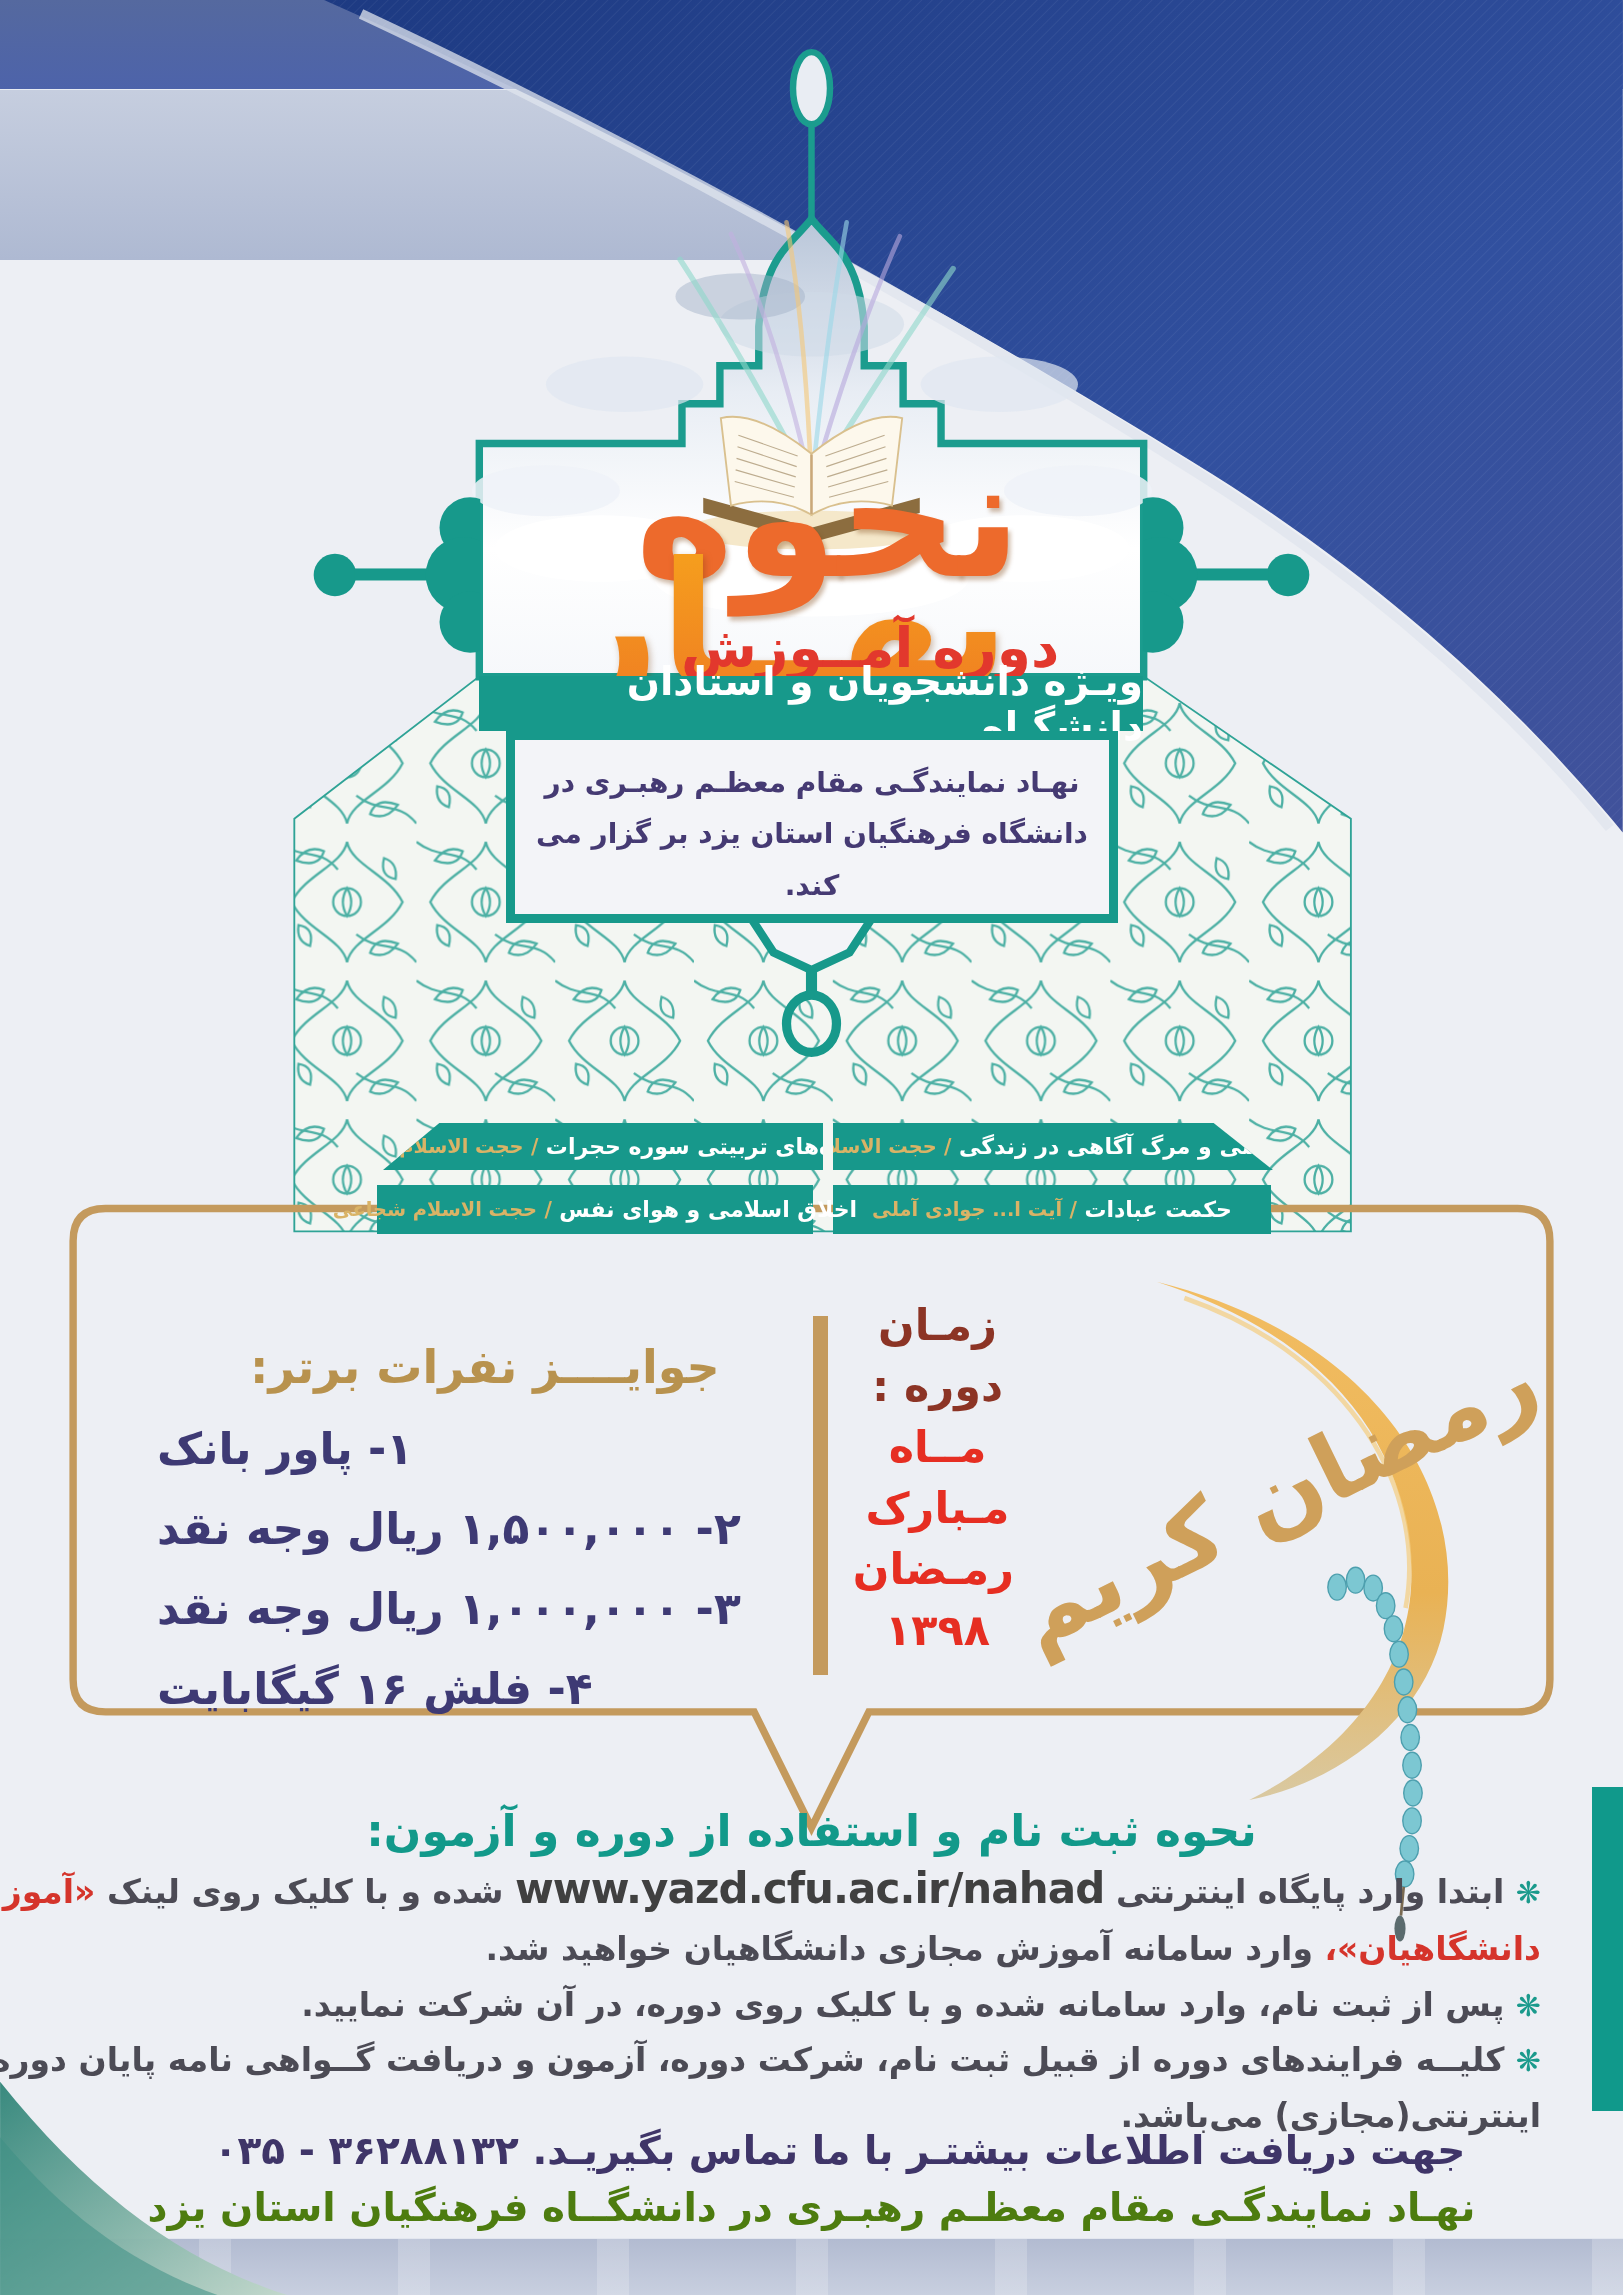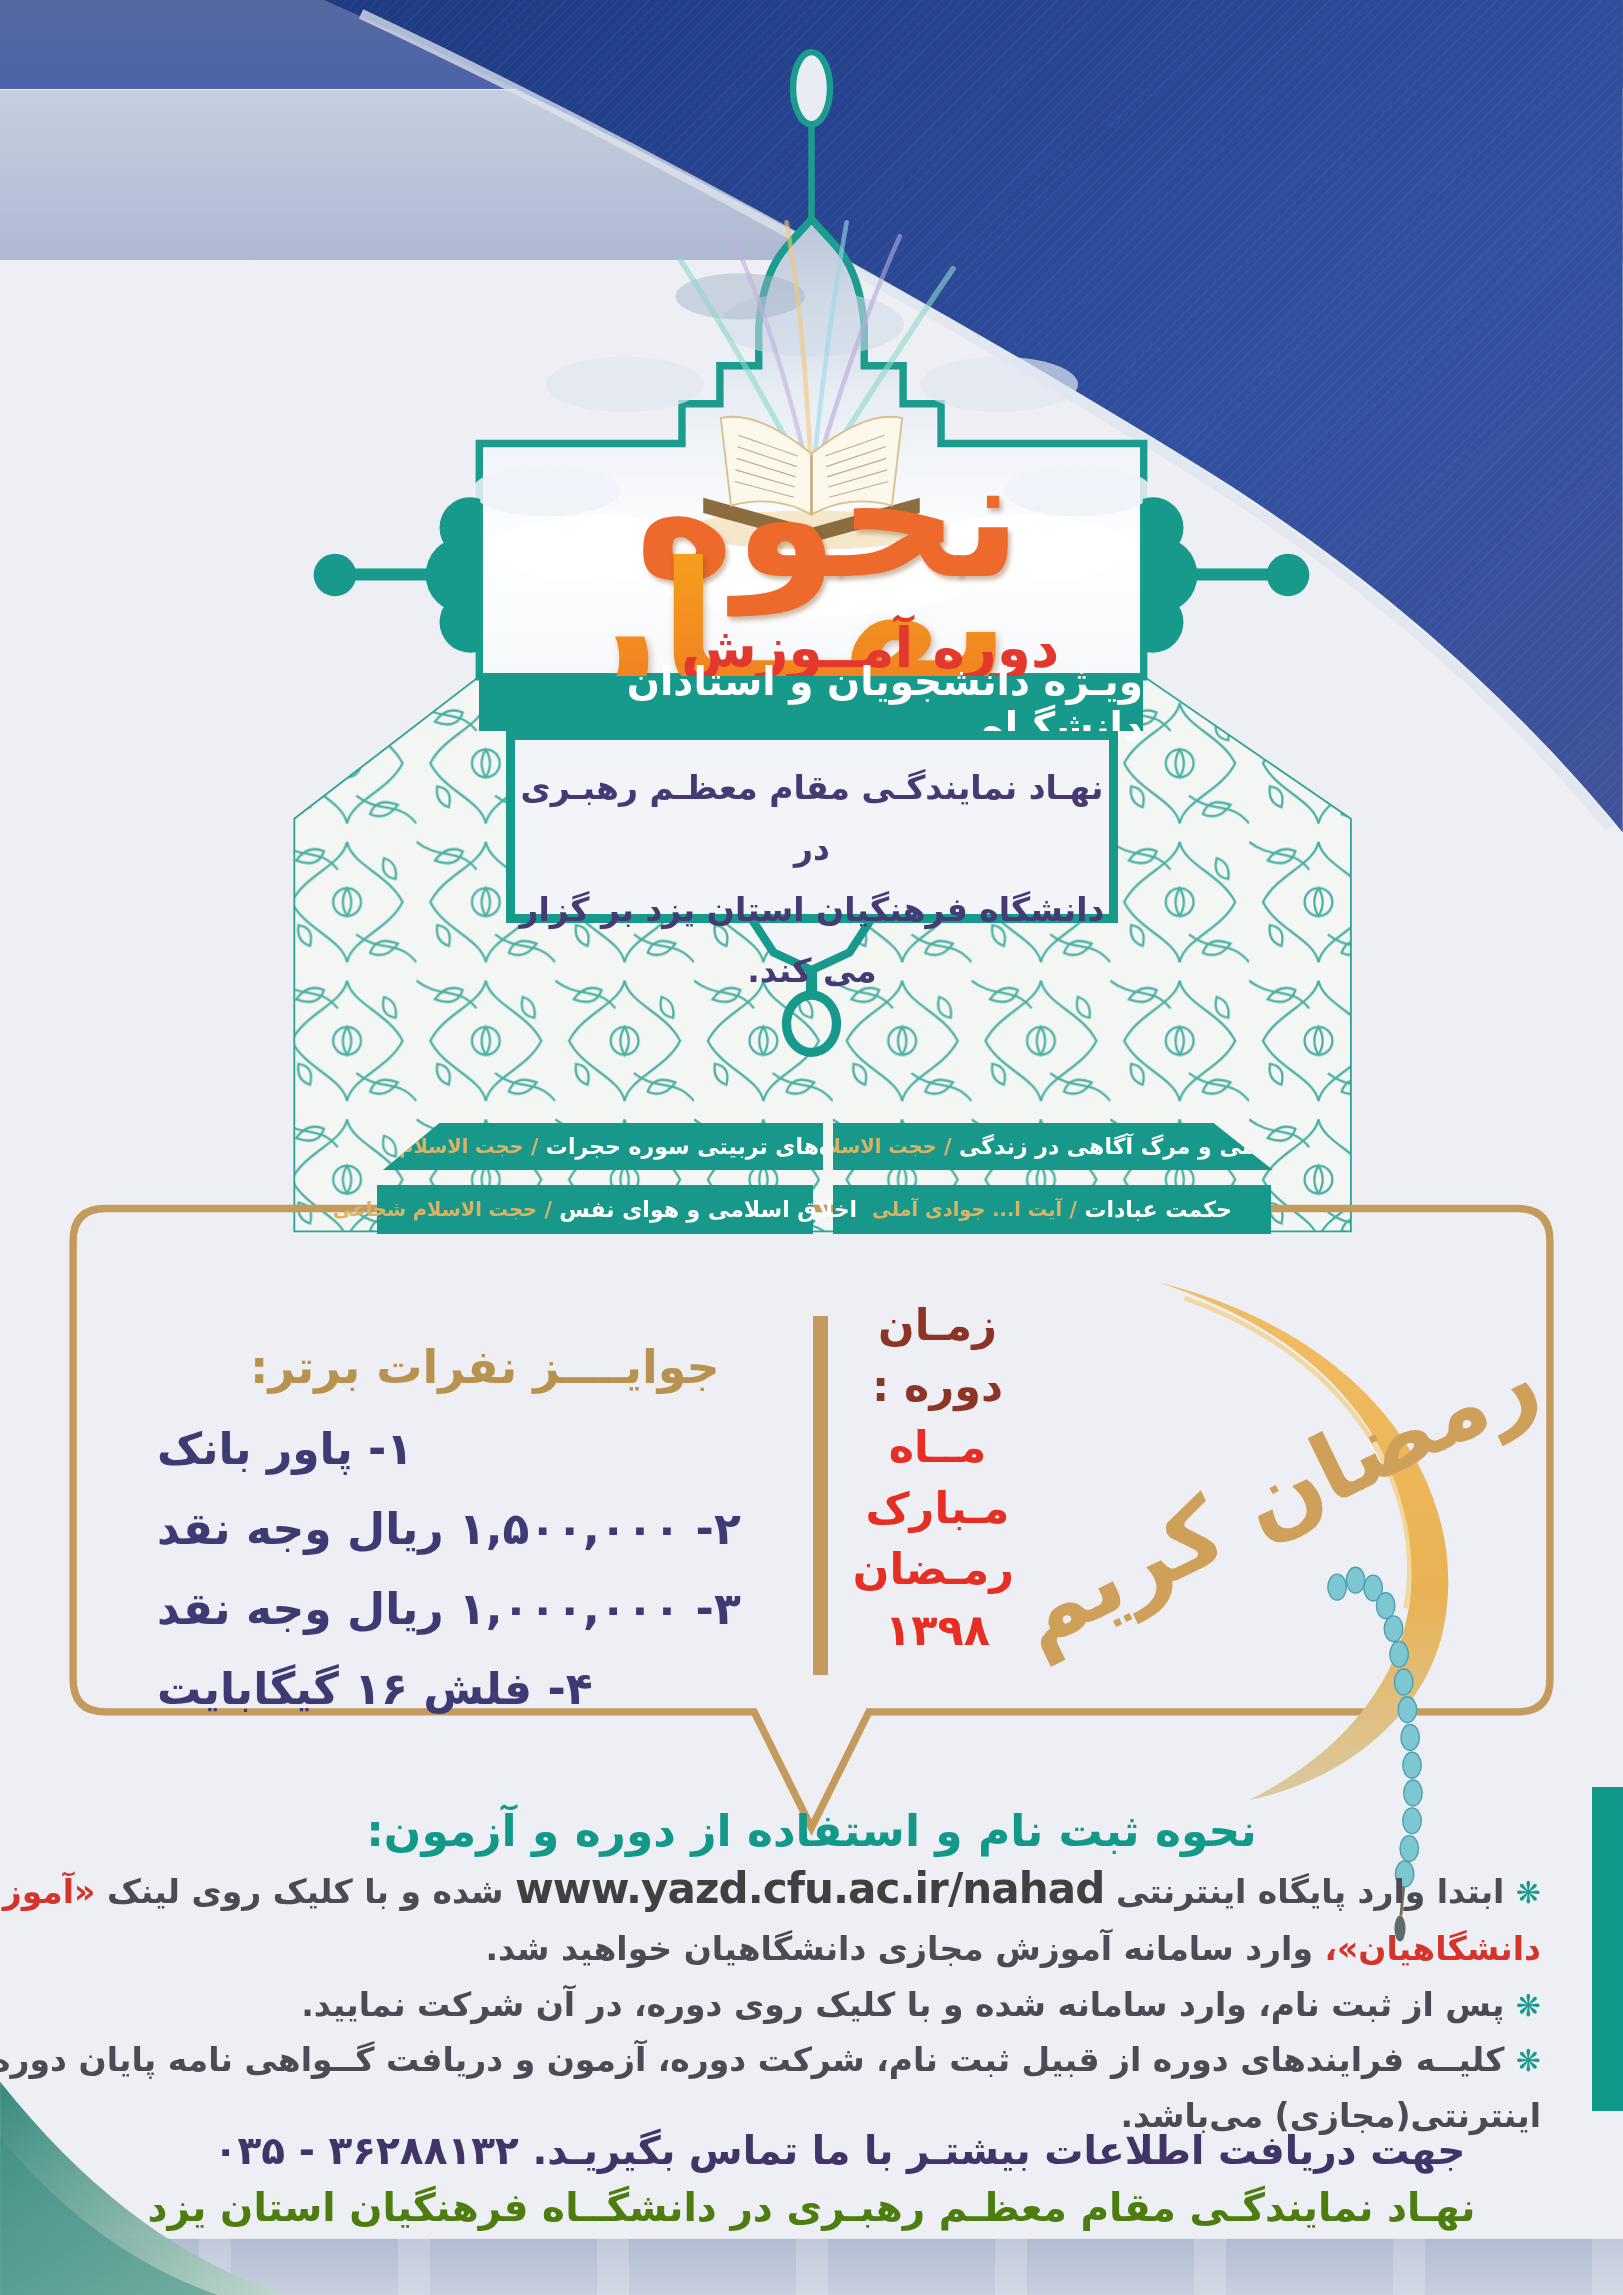--- a/index.html
+++ b/index.html
@@ -12,21 +12,21 @@
   .abs{position:absolute;}
   svg{display:block;}
   
   .band-top{left:0;top:0;width:1623px;height:89px;background:linear-gradient(180deg,#55699f,#4d63aa);}
   .band-light{left:0;top:89px;width:1623px;height:170px;background:linear-gradient(180deg,#c6cedf,#aeb9d2);border-top:1.9px solid #e7ebf2;}
   
   .audience-band{left:479px;top:676px;width:664px;height:55px;background:#17998b;display:flex;align-items:center;justify-content:center;}
   .audience-band span{color:#ffffff;font-size:39px;font-weight:bold;letter-spacing:0.9px;}
   
   .org-panel{left:506px;top:731px;width:594px;height:157px;background:#f3f4f8;border:9.3px solid #17998b;text-align:center;padding-top:16.7px;}
-  .org-panel div{color:#453a73;font-size:33px;font-weight:bold;line-height:1.85;}
+  .org-panel div{color:#453a73;font-size:28px;font-weight:bold;line-height:1.85;}
   
   .t-rahmat{left:509px;top:435px;width:639px;text-align:center;font-size:167px;font-weight:bold;color:#ed6a2c;line-height:1;text-shadow:2.8px 3.7px 4.6px rgba(120,60,10,.35);}
   .t-bahar{left:467px;top:540px;width:639px;text-align:center;font-size:167px;font-weight:bold;line-height:1;
     background:linear-gradient(180deg,#f6a11d,#ef7d22);-webkit-background-clip:text;background-clip:text;color:transparent;
     filter:drop-shadow(2.8px 3.7px 3.7px rgba(120,60,10,.35));}
   .t-sub{left:569px;top:616px;width:602px;text-align:center;font-size:55px;font-weight:bold;color:#e2382d;}
   
   .courses-title{left:534px;top:1056px;width:555px;text-align:center;font-size:55px;font-weight:bold;color:#c3994e;}
   .bar{background:#17988b;display:flex;align-items:center;justify-content:center;gap:7.4px;white-space:nowrap;}
   .bar .lname{color:#ffffff;font-size:22px;font-weight:bold;}

